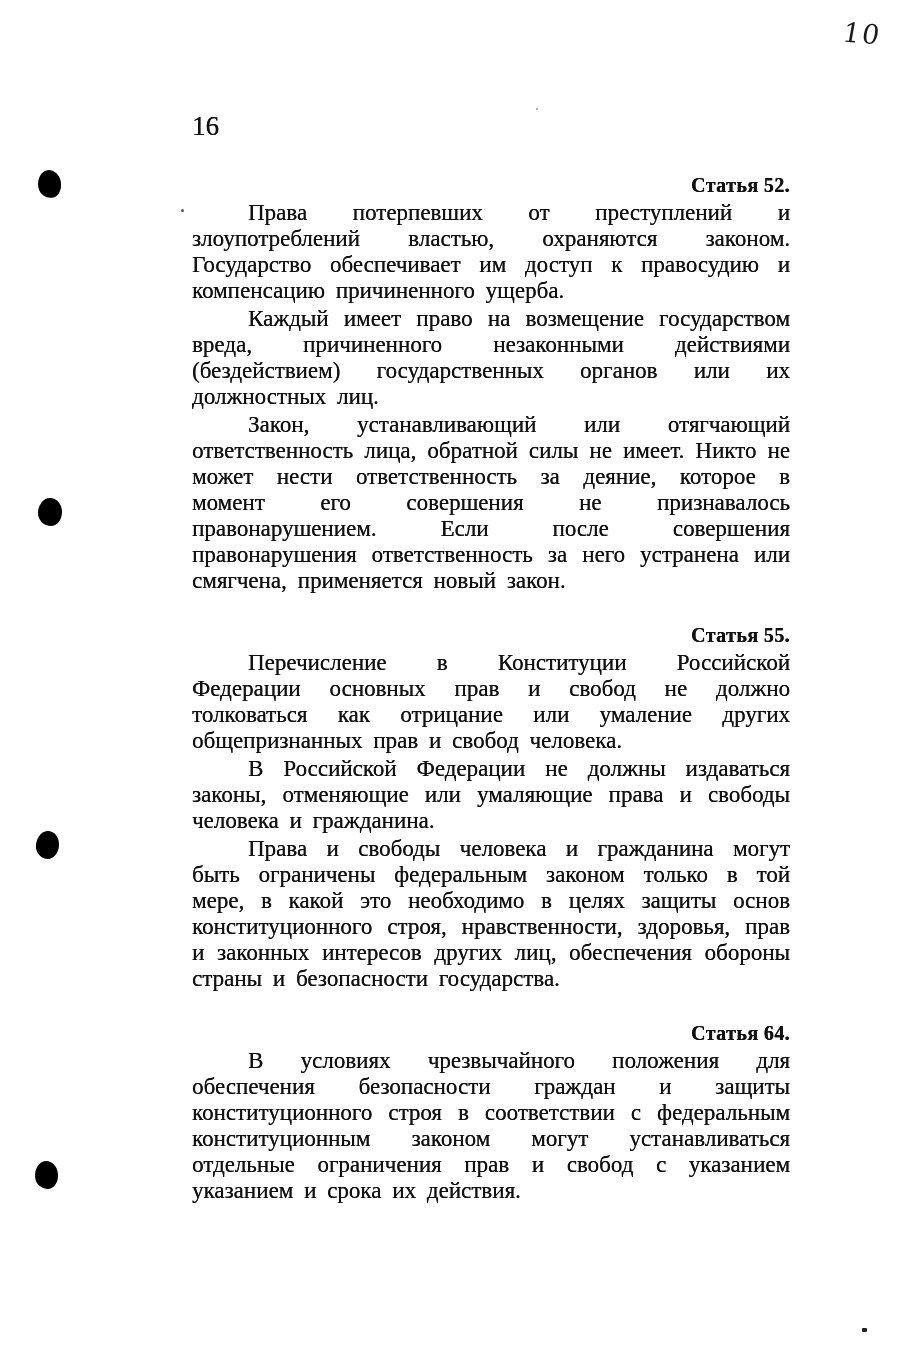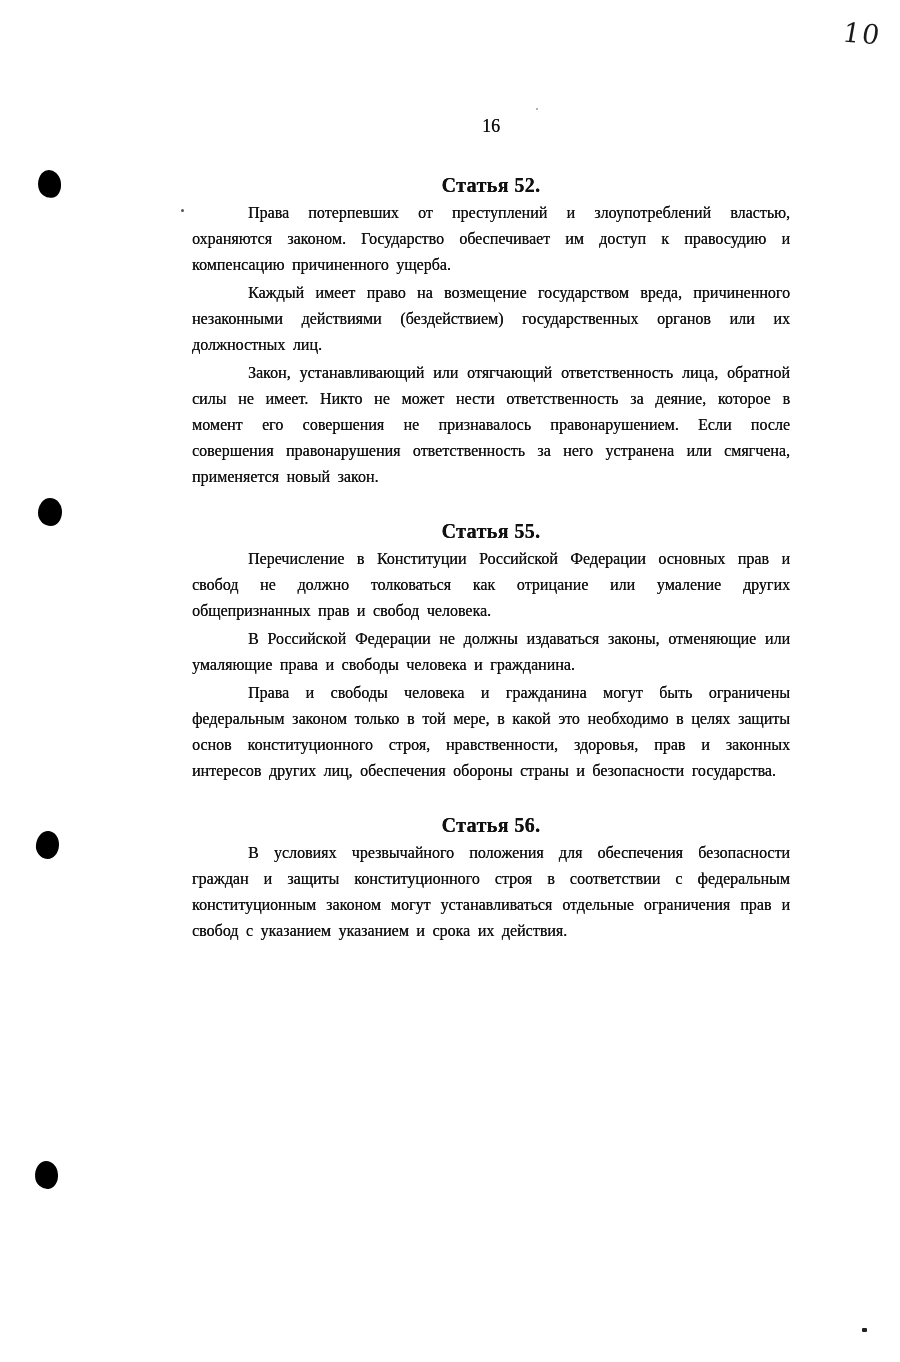--- a/index.html
+++ b/index.html
@@ -15,37 +15,37 @@
   }
   
   .content {
     position: absolute;
     left: 192px;
     top: 0;
     width: 598px;
     padding-top: 113px;
   }
   .page-number {
-    text-align: center;
-    font-size: 18px;
+    text-align: left;
+    font-size: 27px;
     line-height: 26px;
     text-shadow: 0.2px 0.2px 0.3px #222;
   }
   .article-title {
     font-size: 20px;
     font-weight: bold;
-    text-align: center;
+    text-align: right;
     line-height: 26px;
     margin: 28px 0 0 0;
     letter-spacing: 0.4px;
     text-shadow: 0.2px 0.2px 0.3px #111;
   }
   .article-first .article-title { margin-top: 33px; }
   .body-par {
-    font-size: 16px;
+    font-size: 23px;
     line-height: 26px;
     text-align: justify;
     margin: 2px 0 0 0;
     text-indent: 56px;
     word-spacing: 0.22em;
     text-shadow: 0.2px 0.2px 0.3px #222;
   }
   .punch-dot {
     position: absolute;
     width: 23px;
@@ -107,18 +107,18 @@
     </section>
 
     <section class="article">
       <h2 class="article-title">Статья 55.</h2>
       <p class="body-par">Перечисление в Конституции Российской Федерации основных прав и свобод не должно толковаться как отрицание или умаление других общепризнанных прав и свобод человека.</p>
       <p class="body-par">В Российской Федерации не должны издаваться законы, отменяющие или умаляющие права и свободы человека и гражданина.</p>
       <p class="body-par">Права и свободы человека и гражданина могут быть ограничены федеральным законом только в той мере, в какой это необходимо в целях защиты основ конституционного строя, нравственности, здоровья, прав и законных интересов других лиц, обеспечения обороны страны и безопасности государства.</p>
     </section>
 
     <section class="article">
-      <h2 class="article-title">Статья 56.</h2>
+      <h2 class="article-title">Статья 64.</h2>
       <p class="body-par">В условиях чрезвычайного положения для обеспечения безопасности граждан и защиты конституционного строя в соответствии с федеральным конституционным законом могут устанавливаться отдельные ограничения прав и свобод с указанием указанием и срока их действия.</p>
     </section>
 
   </div>
 </div>
 
 </body></html>

